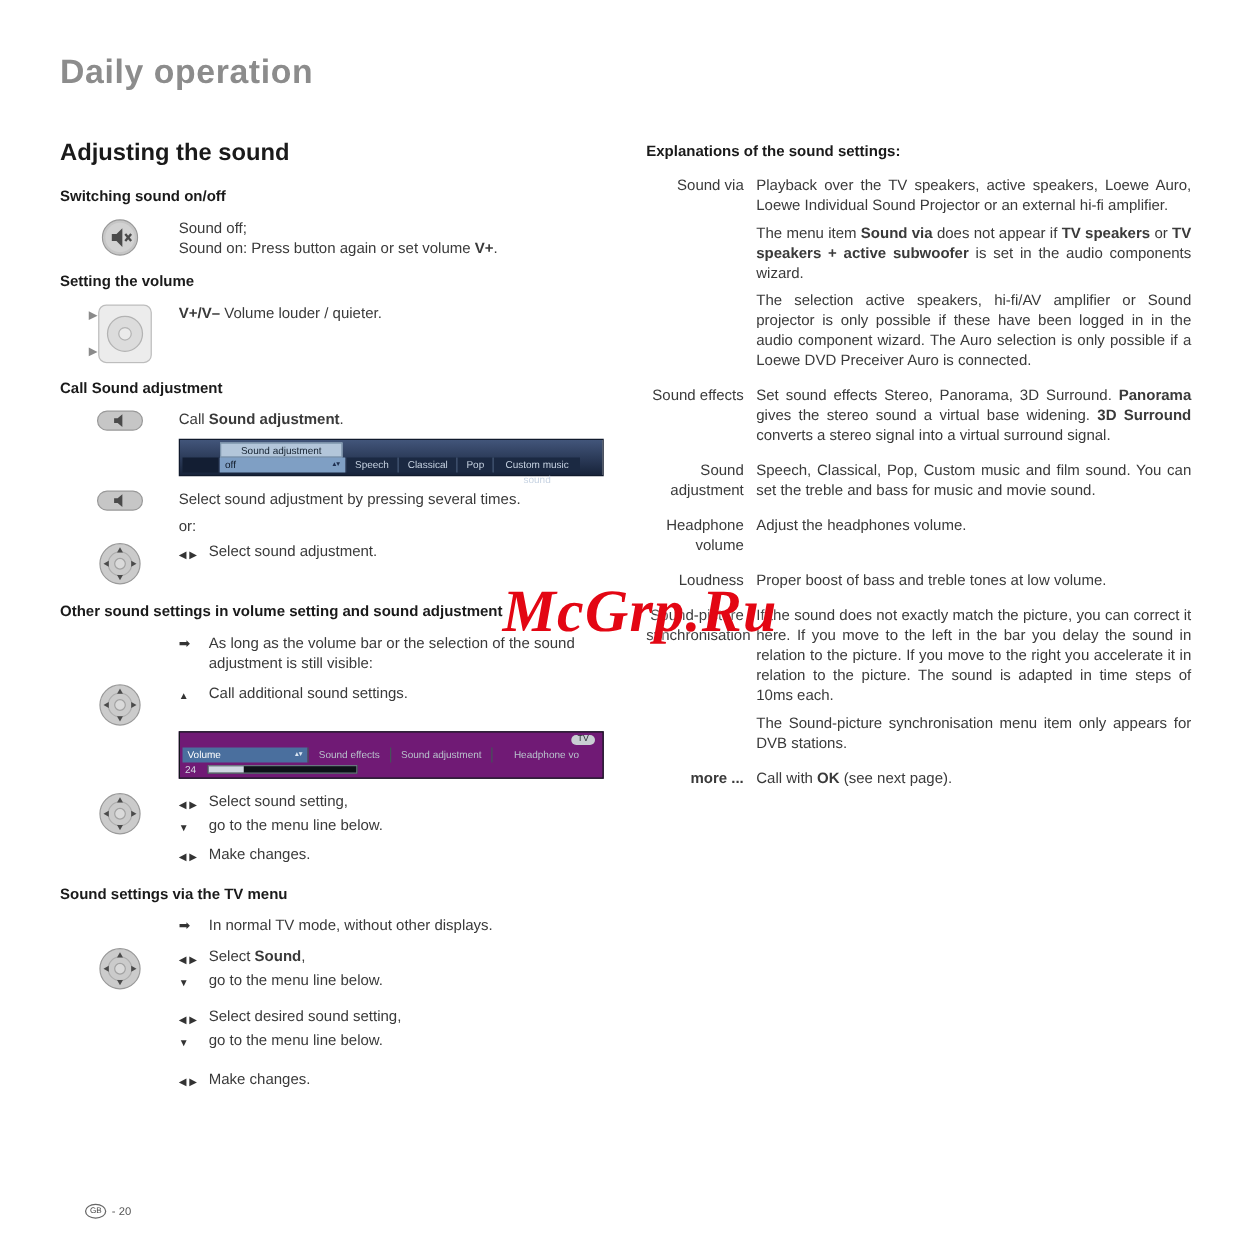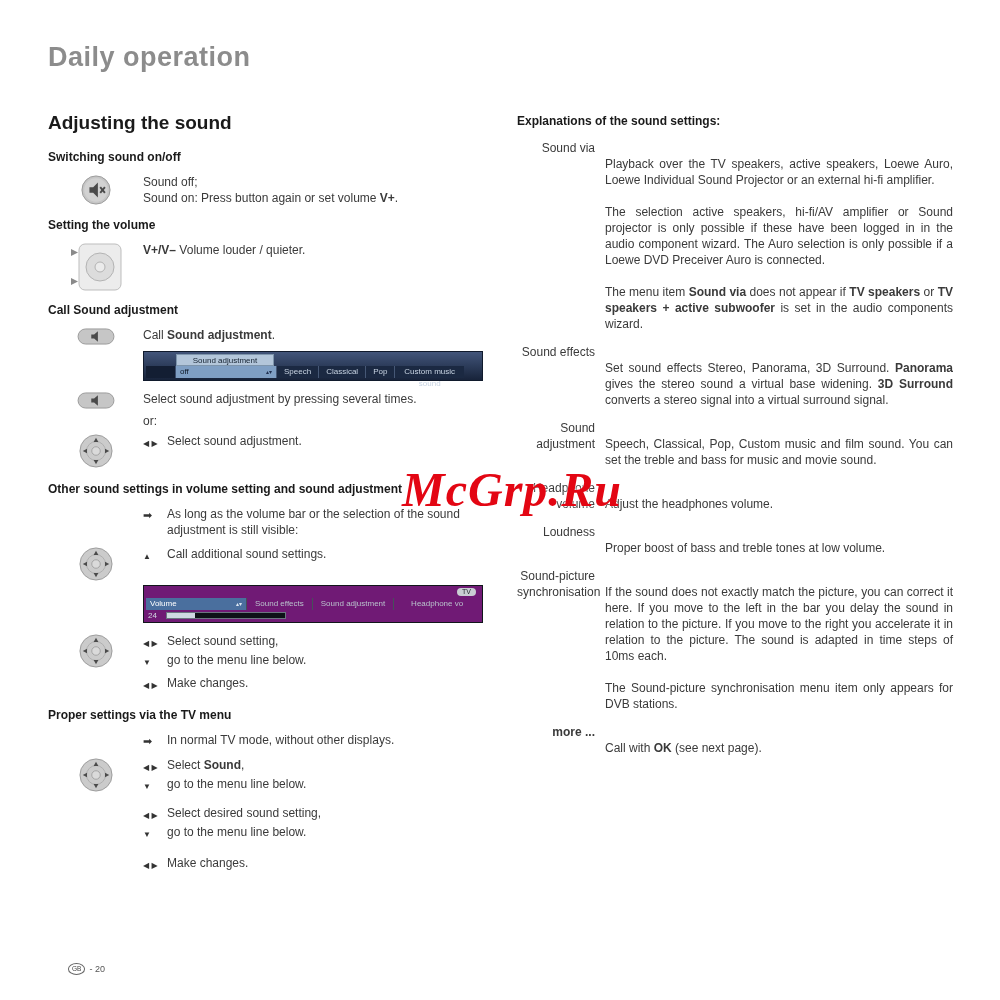--- a/index.html
+++ b/index.html
@@ -84,21 +84,21 @@
   .osd2-bar { width: 120px; height: 7px; border: 1px solid #6a7680; background: #0d1217; }
   .osd2-fill { width: 24%; height: 100%; background: #cfd8e2; }
 
   
   .col-right { position: absolute; left: 517px; top: 114px; width: 436px; }
   .rhead { font-size: 12px; font-weight: bold; color: #1a1a1a; margin-bottom: 12px; }
   .entry { display: flex; margin-bottom: 12px; }
   .term { width: 88px; flex: none; text-align: right; padding-right: 10px; font-size: 12px; line-height: 16px; color: #3a3a3a; }
   .term.bold { font-weight: bold; }
   .defs { flex: 1; font-size: 12px; line-height: 16px; }
-  .defs p { text-align: justify; margin: 16px 0 6px; }
+  .defs p { text-align: justify; margin: 0 0 6px; }
   .defs p:last-child { margin-bottom: 0; }
 
   
   .watermark {
     position: absolute; left: 402px; top: 462px; z-index: 5;
     font-family: "Liberation Serif", serif; font-weight: bold; font-style: italic;
     font-size: 48px; color: #e30613; letter-spacing: 1px;
     text-shadow: 0 0 3px rgba(255,255,255,0.9);
   }
 
@@ -298,21 +298,21 @@
     <div class="row" style="margin-bottom:14px">
       <div class="icon-col"></div>
       <div class="text-col">
         <div class="aline">
           <span class="g">◀ ▶</span>
           <span class="atext"><span>Make changes.</span></span>
         </div>
       </div>
     </div>
 
-    <div class="subhead">Proper settings via the TV menu</div>
+    <div class="subhead">Sound settings via the TV menu</div>
 
     <div class="row" style="margin-bottom:8px">
       <div class="icon-col"></div>
       <div class="text-col">
         <div class="aline">
           <span class="g jump">➡</span>
           <span class="atext"><span>In normal TV mode, without other displays.</span></span>
         </div>
       </div>
     </div>
@@ -362,22 +362,22 @@
 
   </div>
 
   <div class="col-right">
     <div class="rhead">Explanations of the sound settings:</div>
 
     <div class="entry">
       <div class="term">Sound via</div>
       <div class="defs">
         <p><span>Playback over the TV speakers, active speakers, Loewe Auro, Loewe Individual Sound Projector or an external hi-fi amplifier.</span></p>
+        <p><span>The menu item </span><span class="b">Sound via</span><span> does not appear if </span><span class="b">TV speakers</span><span> or </span><span class="b">TV speakers + active subwoofer</span><span> is set in the audio components wizard.</span></p>
         <p><span>The selection active speakers, hi-fi/AV amplifier or Sound projector is only possible if these have been logged in in the audio component wizard. The Auro selection is only possible if a Loewe DVD Preceiver Auro is connected.</span></p>
-        <p><span>The menu item </span><span class="b">Sound via</span><span> does not appear if </span><span class="b">TV speakers</span><span> or </span><span class="b">TV speakers + active subwoofer</span><span> is set in the audio components wizard.</span></p>
       </div>
     </div>
 
     <div class="entry">
       <div class="term">Sound effects</div>
       <div class="defs">
         <p><span>Set sound effects Stereo, Panorama, 3D Surround. </span><span class="b">Panorama</span><span> gives the stereo sound a virtual base widening. </span><span class="b">3D Surround</span><span> converts a stereo signal into a virtual surround signal.</span></p>
       </div>
     </div>
 

